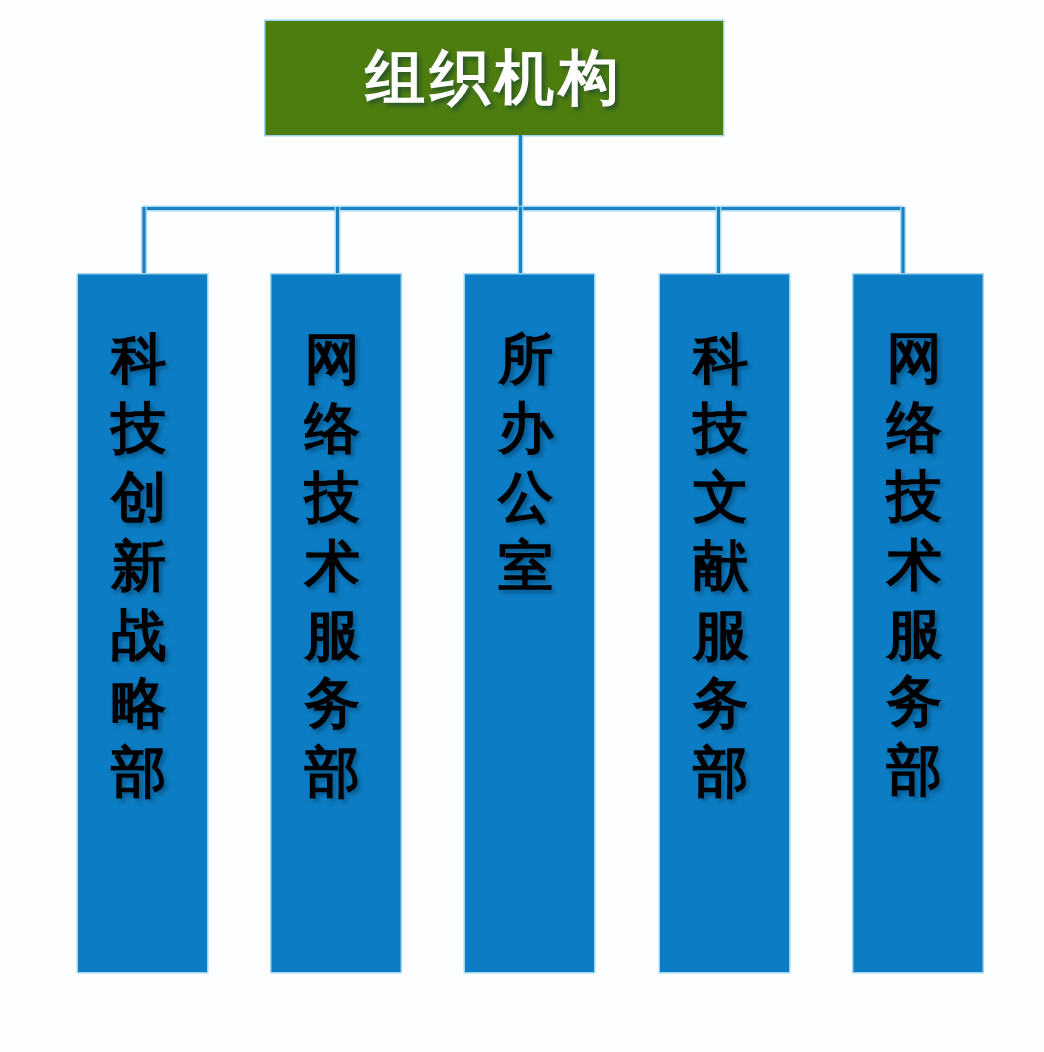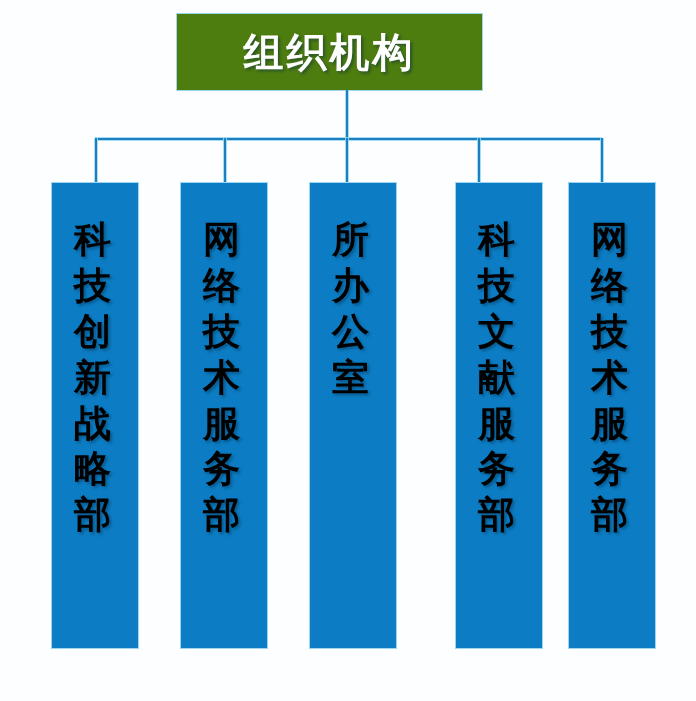--- a/index.html
+++ b/index.html
@@ -125,21 +125,21 @@
   </div>
 
   <div class="dept-node" style="left:181px;">
     <div class="dept-label">网络技术服务部</div>
   </div>
 
   <div class="dept-node" style="left:310px;">
     <div class="dept-label">所办公室</div>
   </div>
 
-  <div class="dept-node" style="left:440px;margin-left:16px;">
+  <div class="dept-node" style="left:440px;">
     <div class="dept-label">科技文献服务部</div>
   </div>
 
   <div class="dept-node" style="left:569px;font-family:Liberation Serif, serif;">
     <div class="dept-label">网络技术服务部</div>
   </div>
 
 </div>
 
 </body></html>

